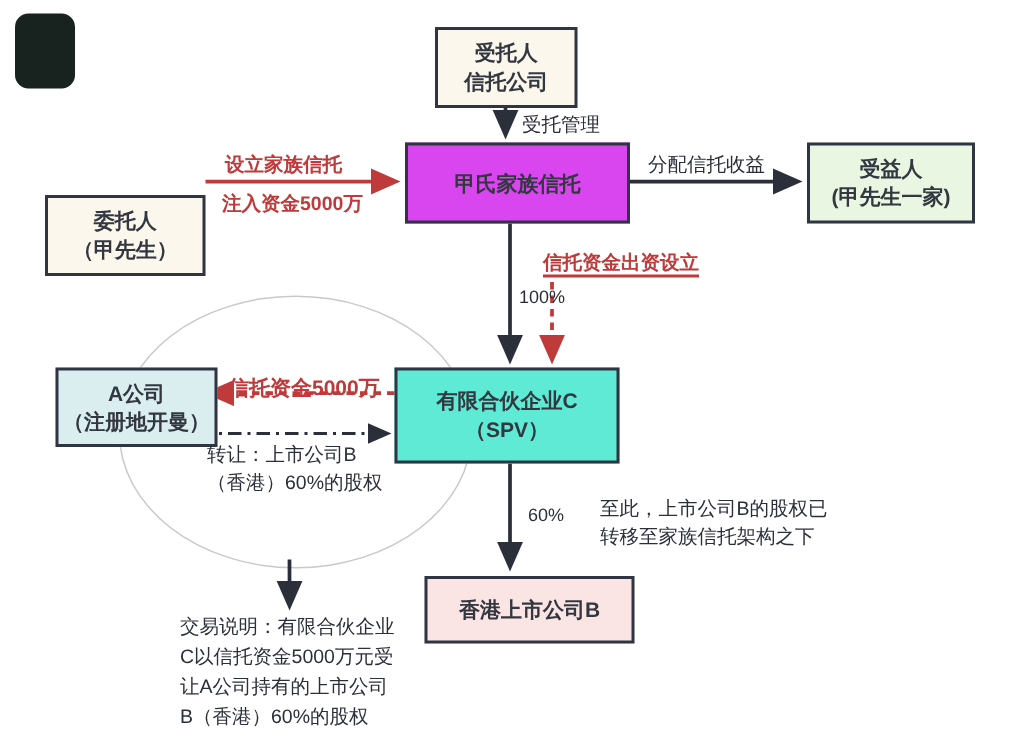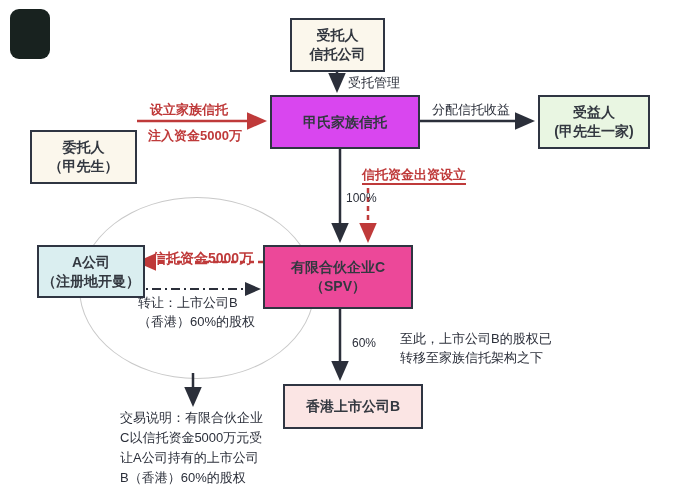--- a/index.html
+++ b/index.html
@@ -75,21 +75,21 @@
   <div class="abs node" style="left:538px;top:95px;width:112px;height:54px;background:#e9f6e2;">
     <span>受益人</span>
     <span>(甲先生一家)</span>
   </div>
 
   <div class="abs node" style="left:37px;top:245px;width:108px;height:53px;background:#daeef0;">
     <span>A公司</span>
     <span>（注册地开曼）</span>
   </div>
 
-  <div class="abs node" style="left:263px;top:245px;width:150px;height:64px;background:#ec4899;align-items:center;">
+  <div class="abs node" style="left:263px;top:245px;width:150px;height:64px;background:#5eead4;align-items:center;">
     <span>有限合伙企业C</span>
     <span>（SPV）</span>
   </div>
 
   <div class="abs node" style="left:283px;top:384px;width:140px;height:45px;background:#fbe5e4;">
     <span>香港上市公司B</span>
   </div>
 
   <div class="abs lbl dark" style="left:348px;top:74px;">受托管理</div>
 

